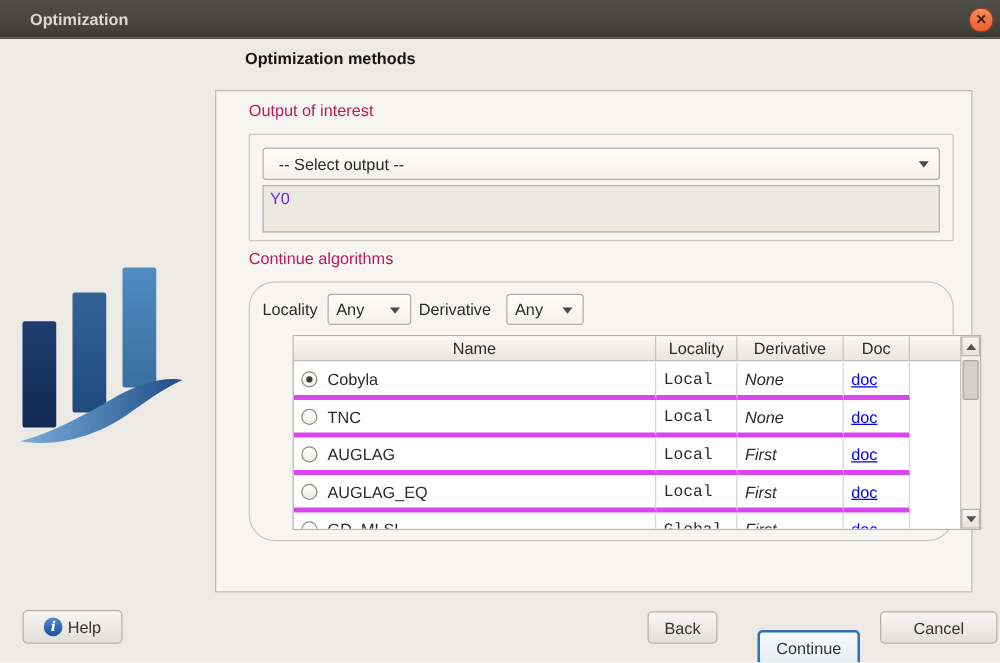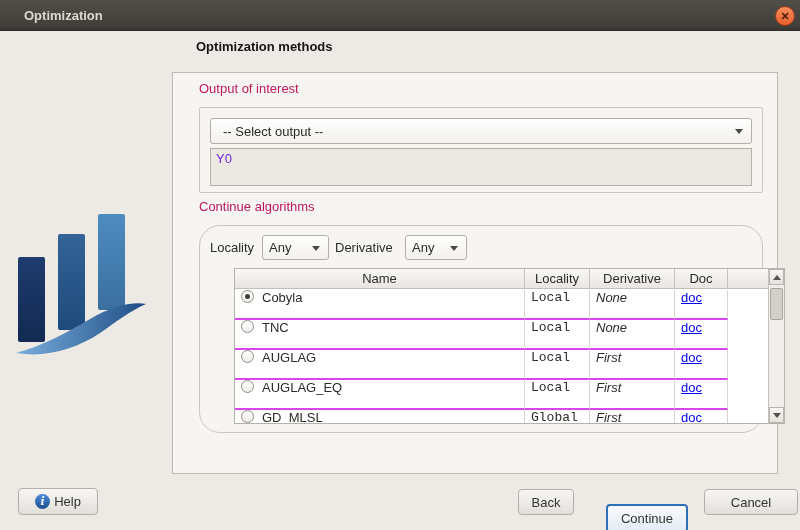--- a/index.html
+++ b/index.html
@@ -52,21 +52,21 @@
   .table-frame { position:absolute; left:6px; top:42px; width:551px; height:156px;
                  border:1px solid #B5B1AB; background:#fff; overflow:hidden;margin-left:28px; }
   .thead { display:flex; height:20px; background:linear-gradient(#F9F8F6,#E9E6E1);
            border-bottom:1px solid #C2BEB8; }
   .th { display:flex; align-items:center; justify-content:center; font-size:13px; color:#2b2b28;
         border-right:1px solid #C6C2BC; }
   .th-name{ width:290px; } .th-loc{ width:65px; } .th-der{ width:85px; } .th-doc{ width:53px; }
   .th-fill{ flex:1; border-right:none; }
   .tbody { position:absolute; left:0; top:21px; width:533px; bottom:0; overflow:hidden; }
   .trow { display:flex; height:30px; background:#fff; }
-  .td { display:flex; border-right:1px solid #D9D5CF; border-bottom:2px solid #d946ef;
+  .td { display:flex; align-items:center; border-right:1px solid #D9D5CF; border-bottom:4px solid #d946ef;
         font-size:13px; padding-left:6px; }
   .td-name{ width:290px; gap:8px; } .td-loc{ width:65px;font-family:Liberation Mono, monospace; } .td-der{ width:85px;font-style:italic; } .td-doc{ width:53px; }
   .td-fill{ flex:1; }
   .radio { width:13px; height:13px; border-radius:50%; border:1px solid #908C86;
            background:linear-gradient(#FFFFFF,#EFEDE9); flex:0 0 auto; }
   .radio.sel::after { content:''; display:block; width:5px; height:5px; border-radius:50%;
                       background:#3F3E3A; margin:3px auto; }
   .doclink { color:#0000EE; text-decoration:underline; cursor:pointer; }
 
   

